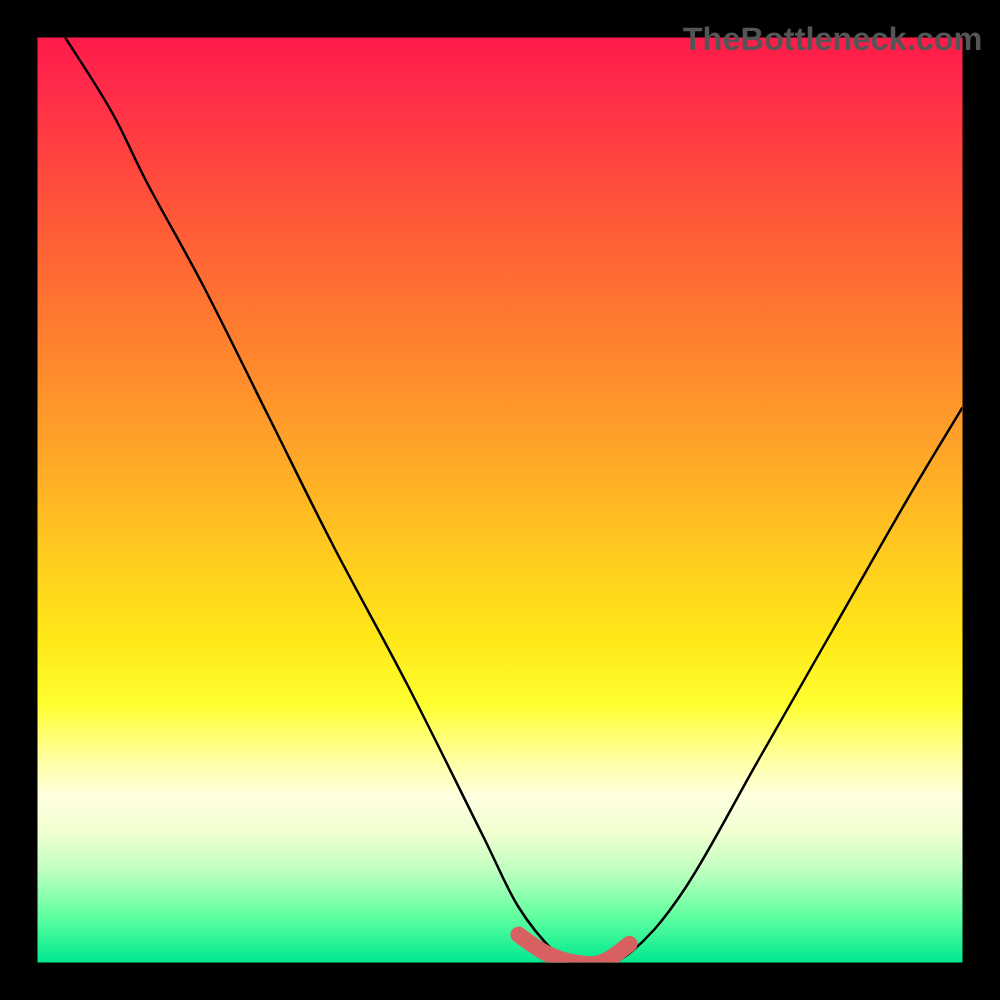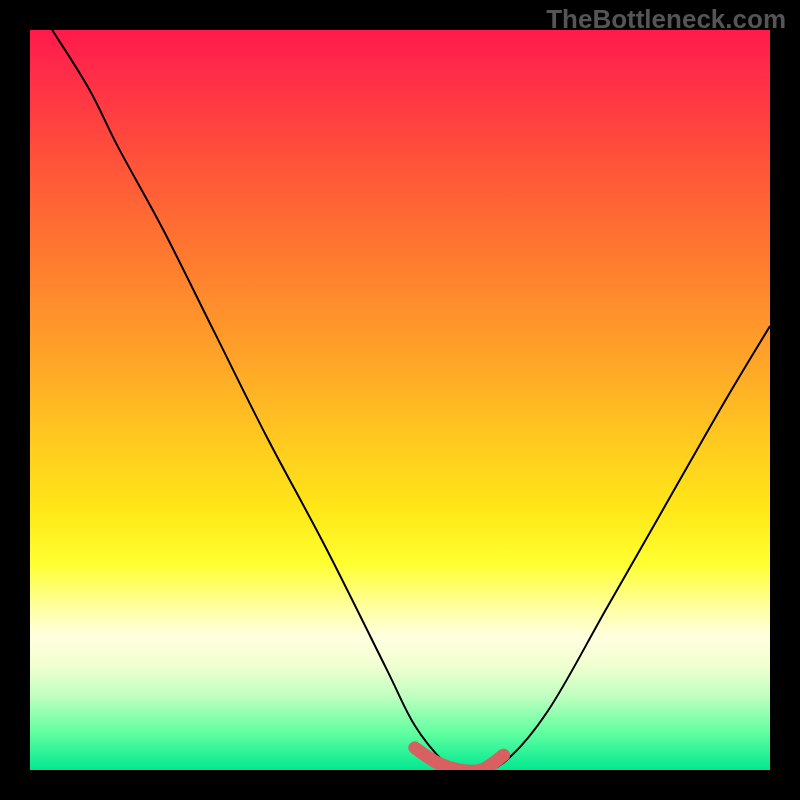--- a/index.html
+++ b/index.html
@@ -6,21 +6,21 @@
     margin: 0;
     padding: 0;
     width: 800px;
     height: 800px;
     background: #000;
     position: relative;
     font-family: Arial, sans-serif;
   }
   .watermark {
     position: absolute;
-    top: 4px;
+    top: 16px;
     right: 14px;
     color: #555555;
     font-size: 26px;
     font-weight: bold;
     z-index: 10;
   }
   .frame {
     position: absolute;
     left: 30px;
     top: 30px;

